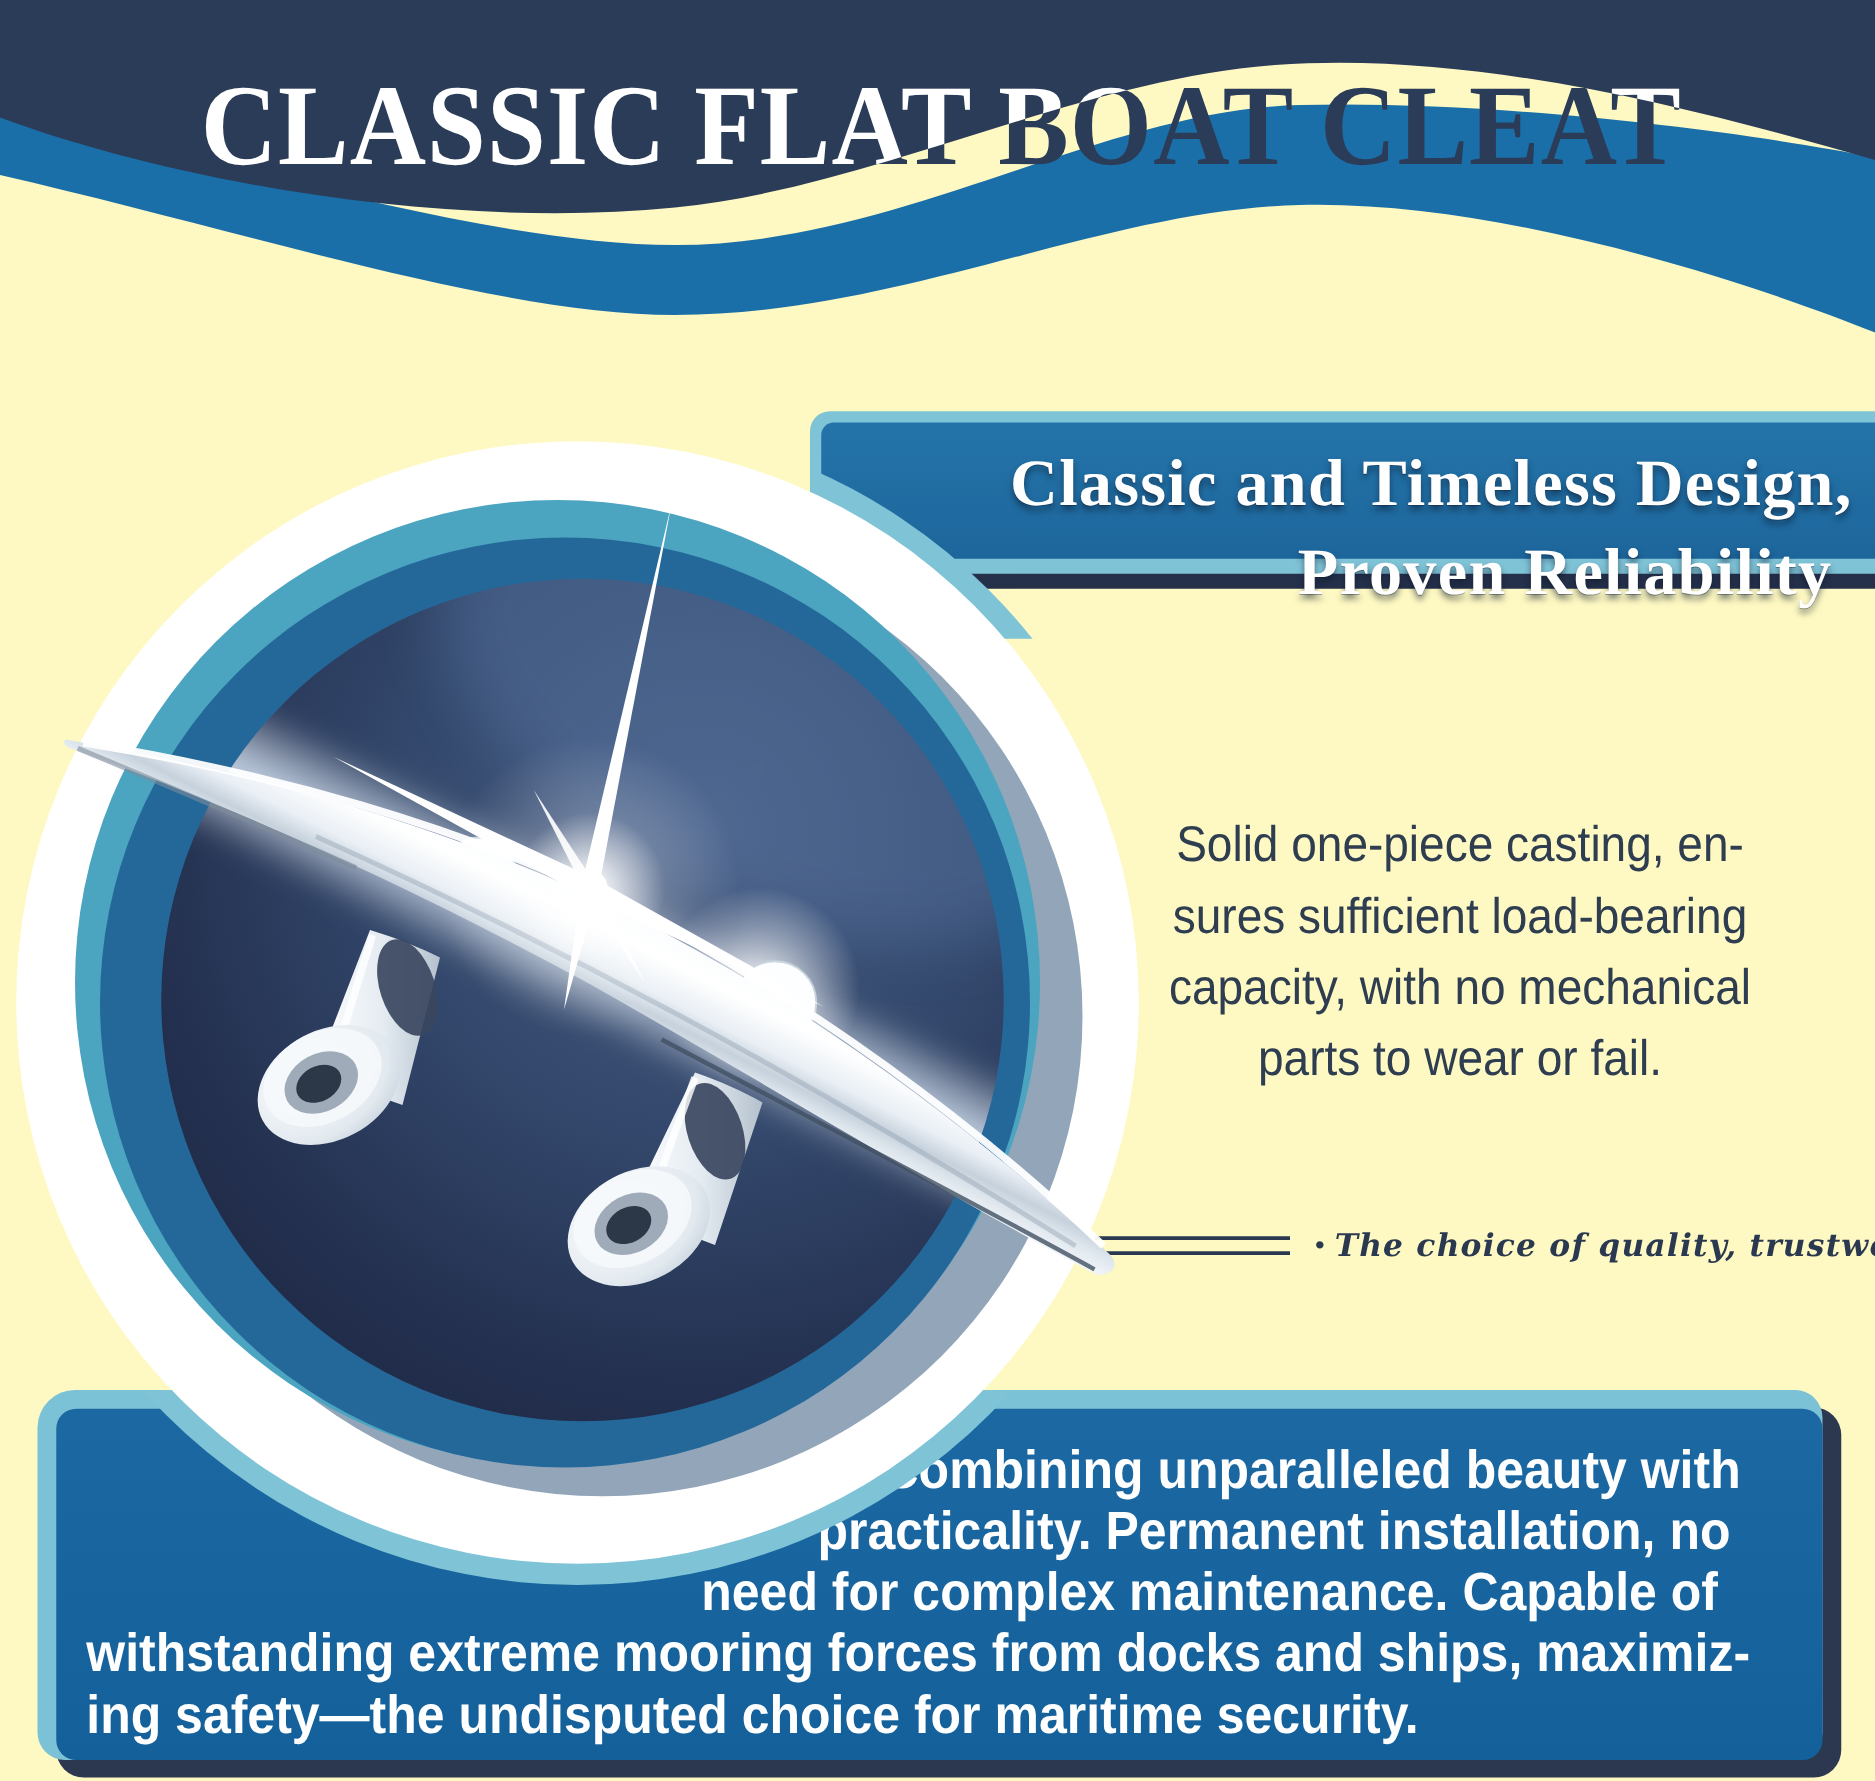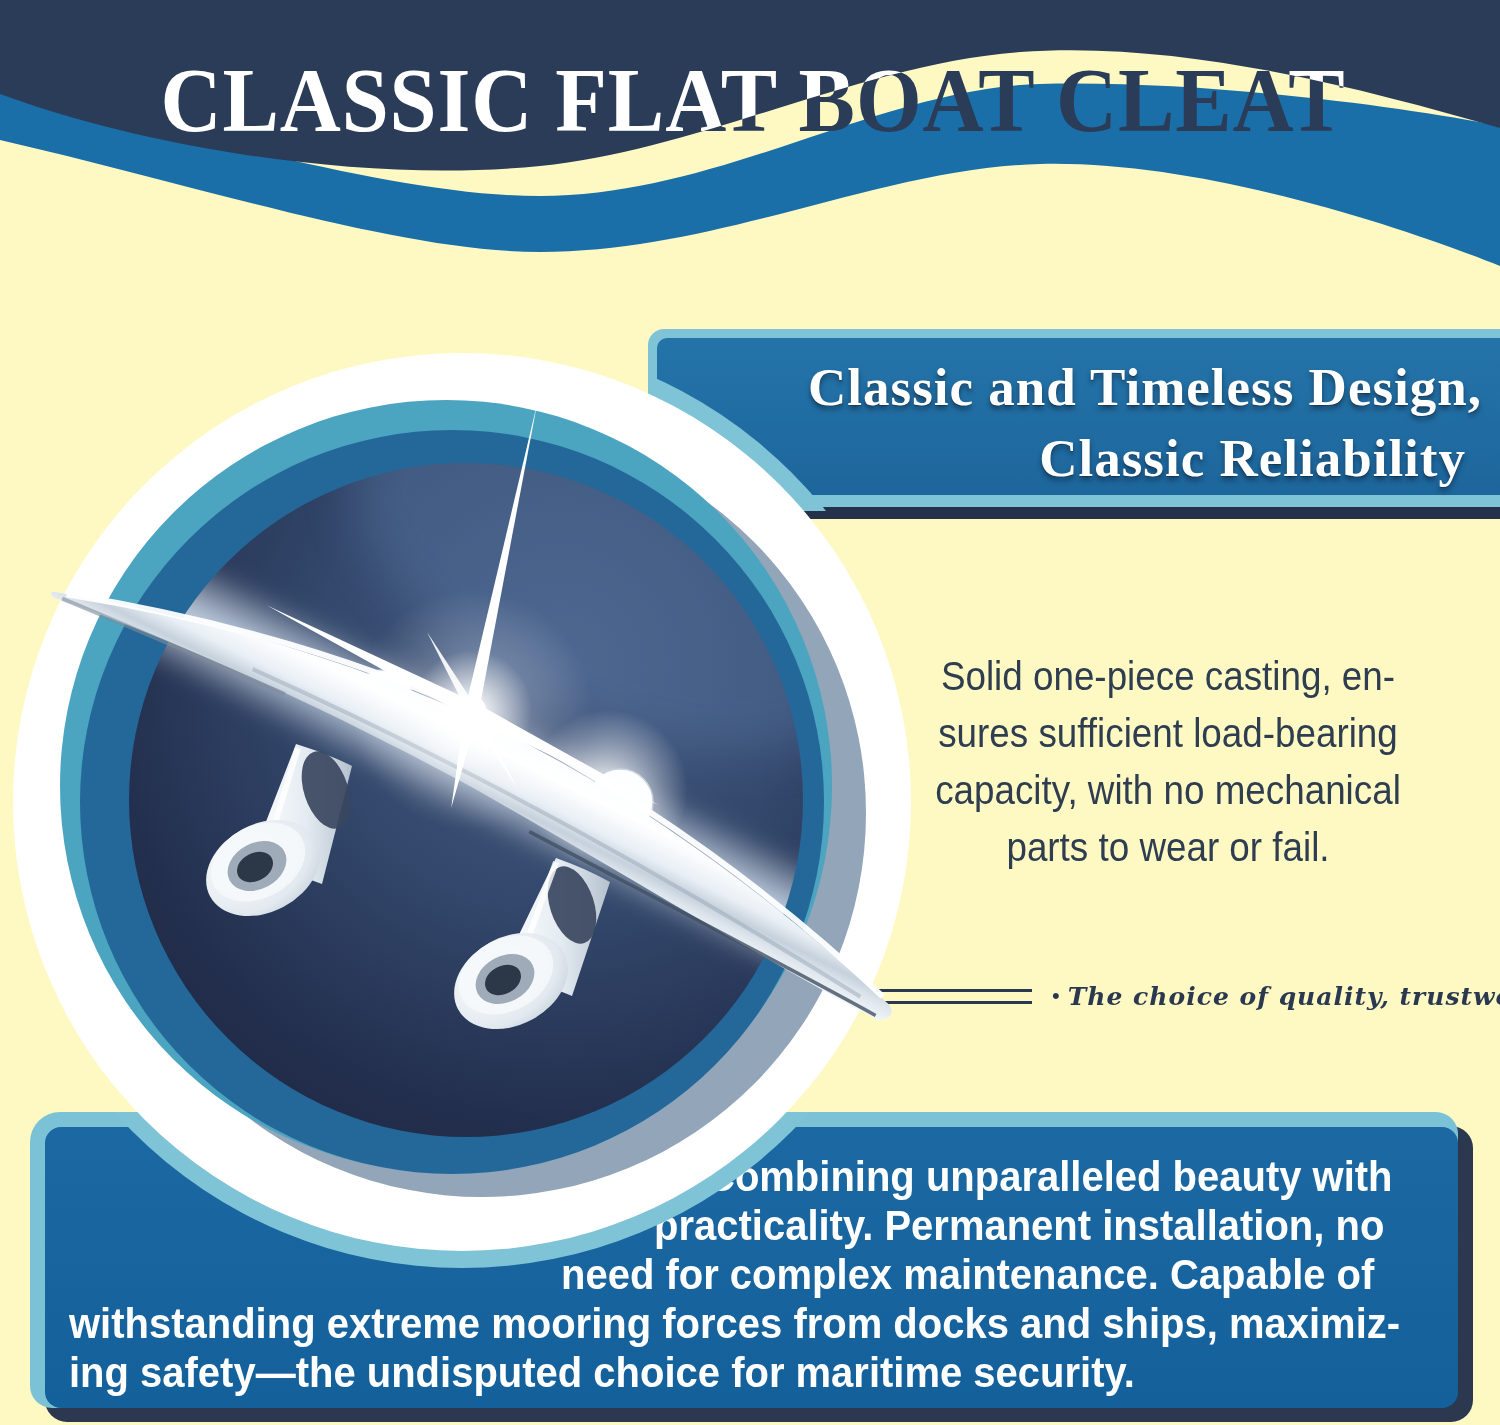--- a/index.html
+++ b/index.html
@@ -3,21 +3,21 @@
 <meta charset="utf-8">
 <style>
   html,body{margin:0;padding:0;background:#ffffff;}
   .page{position:relative;width:1500px;height:1425px;overflow:hidden;background:#fef9c3;
         font-family:"Liberation Sans",sans-serif;}
 
   
   .header-svg{position:absolute;left:0;top:0;z-index:1;}
 
   
-  .ribbon{position:absolute;left:648px;top:329px;width:852px;height:178px;z-index:2;
+  .ribbon{position:absolute;left:648px;top:329px;width:852px;height:130px;z-index:2;
           background:#7fc3d7;border-radius:16px 0 0 16px;box-sizing:border-box;
           padding:9px 0 12px 9px;box-shadow:12px 12px 0 #25304b;}
   .ribbon-inner{width:100%;height:100%;box-sizing:border-box;border-radius:10px 0 0 10px;
           background:linear-gradient(180deg,#2474a9,#1d669c);
           padding:14px 18px 0 0;text-align:right;}
   .ribbon-line{font-family:"Liberation Serif",serif;font-weight:bold;color:#ffffff;
           font-size:53px;line-height:71px;letter-spacing:1px;
           text-shadow:0 4px 5px rgba(10,22,40,.5),0 1px 0 rgba(10,22,40,.35);}
   .ribbon-line.l2{padding-right:16px;}
 
@@ -68,21 +68,21 @@
 
     <path d="M0,0 H1500 V128 C1360,88 1180,40 1020,52 C860,64 700,150 540,166 C360,184 140,146 0,94 Z" fill="#2b3c58"></path>
 
     <text x="753" y="131" text-anchor="middle" font-family="Liberation Serif, serif" font-weight="bold" font-size="92" letter-spacing="1" fill="#2b3c58" textLength="1185" lengthAdjust="spacingAndGlyphs">CLASSIC FLAT BOAT CLEAT</text>
     <text clip-path="url(#navyClip)" x="753" y="131" text-anchor="middle" font-family="Liberation Serif, serif" font-weight="bold" font-size="92" letter-spacing="1" fill="#ffffff" textLength="1185" lengthAdjust="spacingAndGlyphs">CLASSIC FLAT BOAT CLEAT</text>
   </svg>
 
   <div class="ribbon">
     <div class="ribbon-inner">
       <div class="ribbon-line">Classic and Timeless Design,</div>
-      <div class="ribbon-line l2">Classic Reliability</div>
+      <div class="ribbon-line l2">Proven Reliability</div>
     </div>
   </div>
 
   <div class="panel">
     <div class="panel-inner">
       <div class="panel-line i1">Combining unparalleled beauty with</div>
       <div class="panel-line i2">practicality. Permanent installation, no</div>
       <div class="panel-line i3">need for complex maintenance. Capable of</div>
       <div class="panel-line">withstanding extreme mooring forces from docks and ships, maximiz-</div>
       <div class="panel-line">ing safety—the undisputed choice for maritime security.</div>

